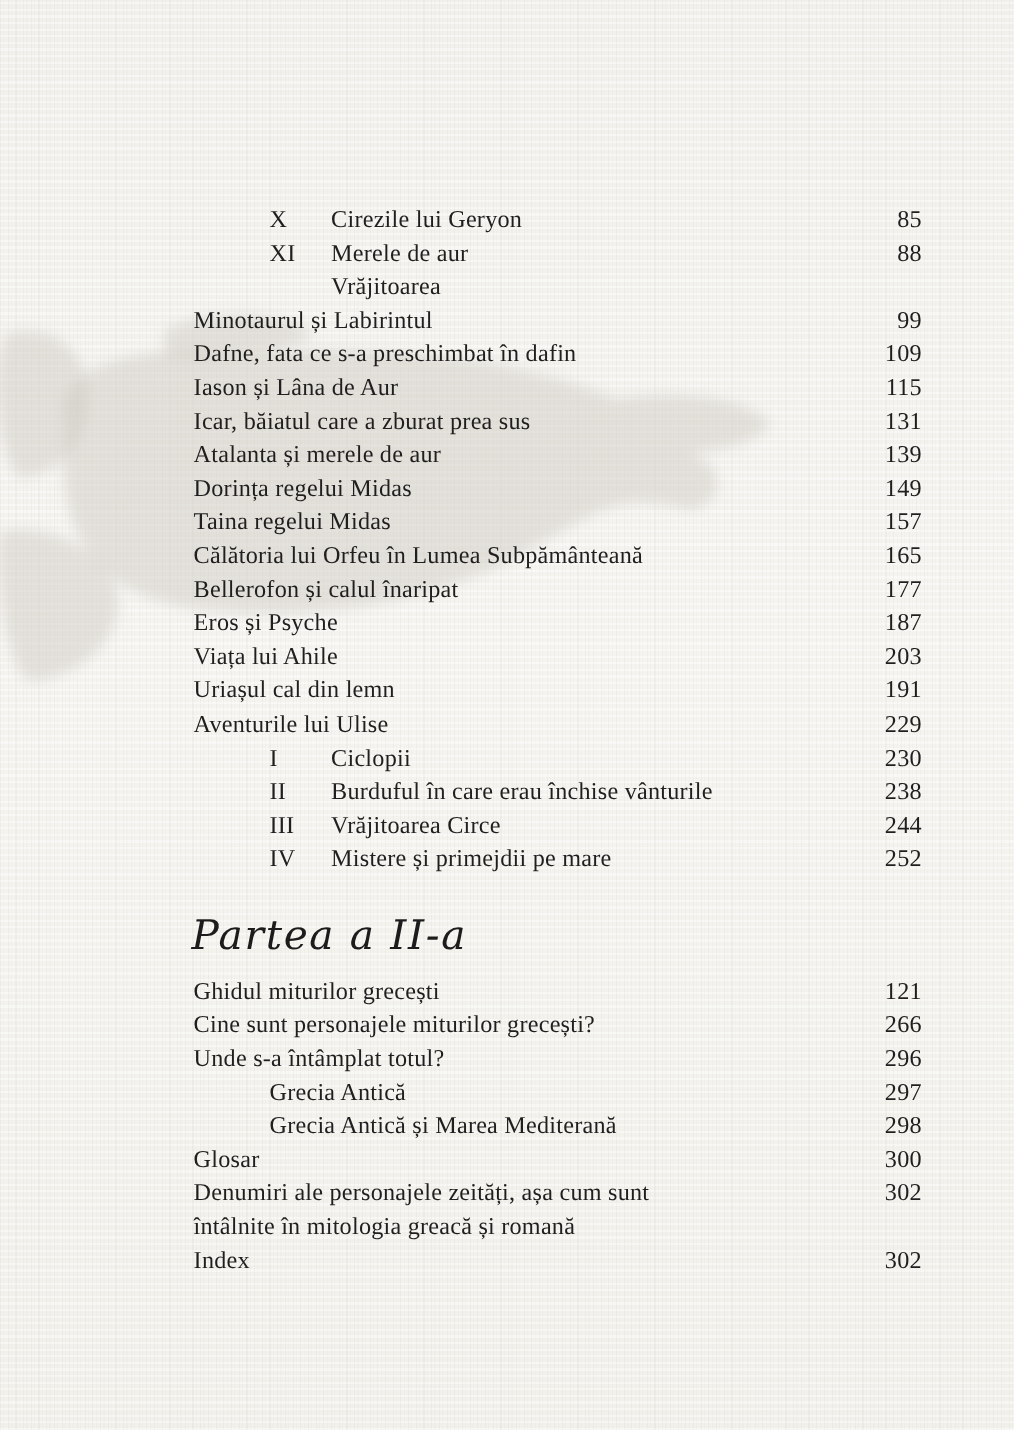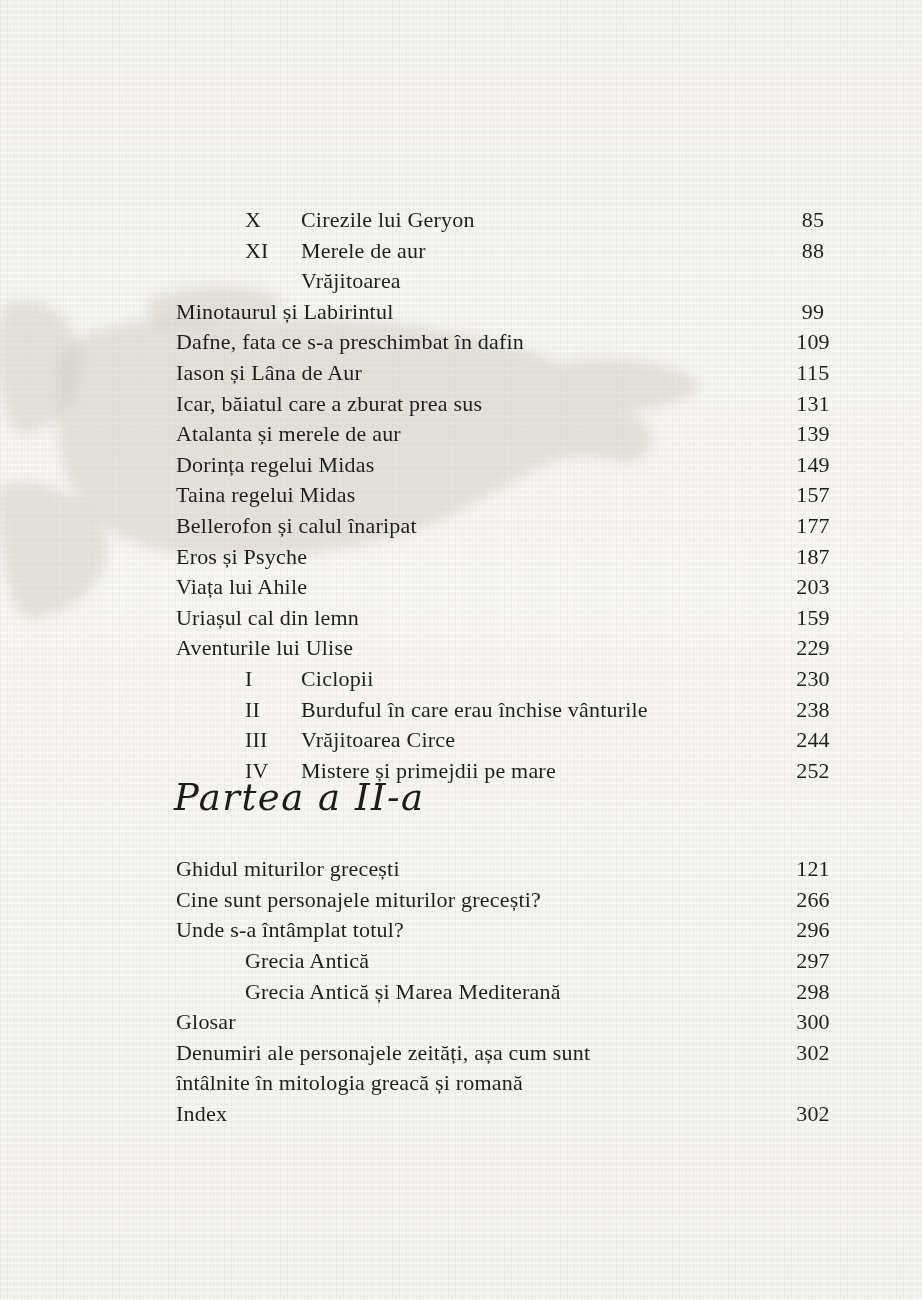--- a/index.html
+++ b/index.html
@@ -25,26 +25,26 @@
   .toc{position:absolute;left:176px;top:184px;width:662px;color:#1f1f1f;}
   .toc-row{
     display:flex;align-items:baseline;
     height:30.6px;line-height:30.6px;font-size:22px;
     letter-spacing:0.2px;white-space:nowrap;
   }
   .ind-0{padding-left:0;}
   .ind-1{padding-left:69px;}
   .ind-2{padding-left:125px;}
   .toc-num{flex:0 0 56px;}
-  .toc-title{flex:1 1 auto;overflow:hidden;margin-top:21px;}
-  .toc-page{flex:0 0 auto;min-width:50px;text-align:center;}
+  .toc-title{flex:1 1 auto;overflow:hidden;}
+  .toc-page{flex:0 0 auto;min-width:50px;text-align:right;}
 
   .part-heading{
     height:50px;line-height:50px;
-    margin:8px 0 10px -2px;
+    margin:30px 0 10px -2px;
     font-family:"DejaVu Serif", serif;
     font-style:italic;
     font-size:37px;
     letter-spacing:1.5px;
     color:#1c1c1c;
   }
 </style>
 </head>
 <body>
 
@@ -113,37 +113,42 @@
       <span class="toc-title">Dorința regelui Midas</span>
       <span class="toc-page">149</span>
     </div>
       <div class="toc-row ind-0">
 
       <span class="toc-title">Taina regelui Midas</span>
       <span class="toc-page">157</span>
     </div>
       <div class="toc-row ind-0">
 
+      <span class="toc-title">Călătoria lui Orfeu în Lumea Subpământeană</span>
+      <span class="toc-page">165</span>
+    </div>
+      <div class="toc-row ind-0">
+
       <span class="toc-title">Bellerofon și calul înaripat</span>
       <span class="toc-page">177</span>
     </div>
       <div class="toc-row ind-0">
 
       <span class="toc-title">Eros și Psyche</span>
       <span class="toc-page">187</span>
     </div>
       <div class="toc-row ind-0">
 
       <span class="toc-title">Viața lui Ahile</span>
       <span class="toc-page">203</span>
     </div>
       <div class="toc-row ind-0">
 
       <span class="toc-title">Uriașul cal din lemn</span>
-      <span class="toc-page">159</span>
+      <span class="toc-page">191</span>
     </div>
       <div class="toc-row ind-0">
 
       <span class="toc-title">Aventurile lui Ulise</span>
       <span class="toc-page">229</span>
     </div>
       <div class="toc-row ind-1">
       <span class="toc-num">I</span>
       <span class="toc-title">Ciclopii</span>
       <span class="toc-page">230</span>

